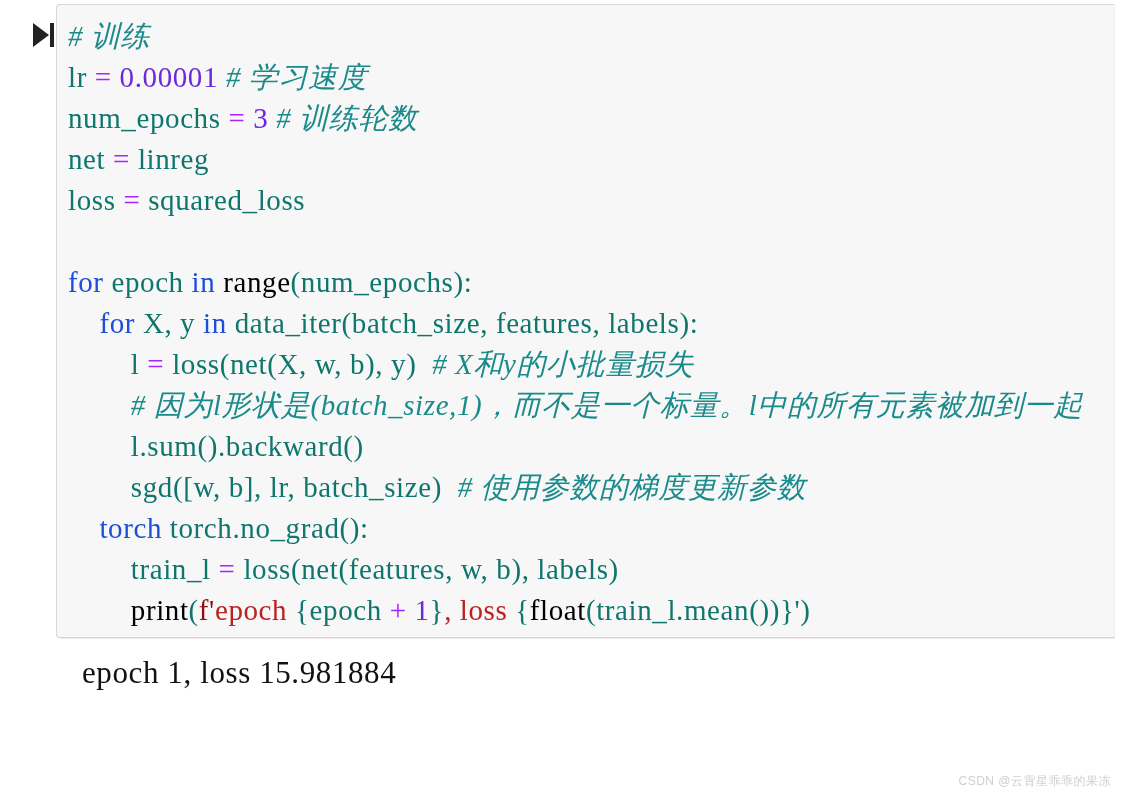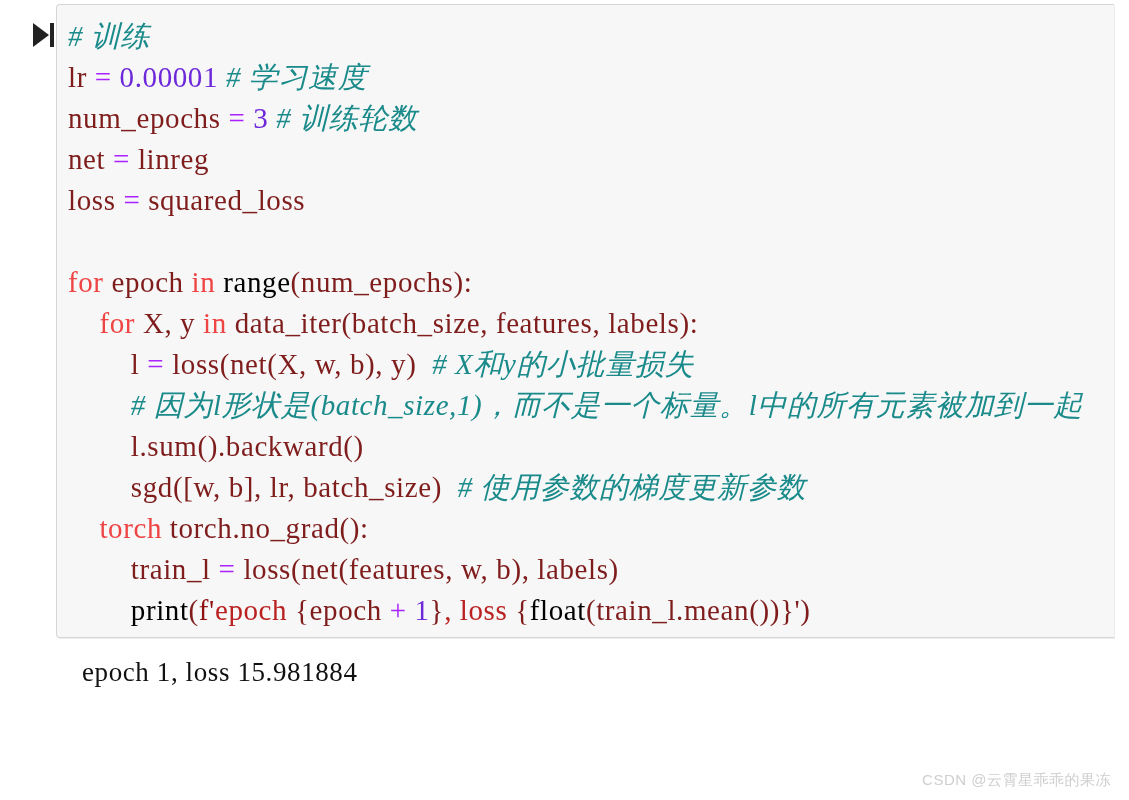--- a/index.html
+++ b/index.html
@@ -77,42 +77,42 @@
     position: absolute;
     left: 82px;
     top: 652px;
     width: 800px;
   }
   .out-ln {
     height: 41px;
     line-height: 41px;
     white-space: pre;
     font-family: "Liberation Serif", "DejaVu Serif", serif;
-    font-size: 27px;
+    font-size: 31px;
     color: #111111;
     letter-spacing: 0.6px;
   }
 
   
-  .tok-kw       { color: #ef4444; margin-top: 43px; }
+  .tok-kw       { color: #1d4ed8; margin-top: 43px; }
   .tok-builtin  { color: #000000; }
   .tok-op       { color: #aa22ff; }
   .tok-num      { color: #6d28d9; }
   .tok-str      { color: #ba2121; }
   .tok-strpre   { color: #8f1010; }
-  .tok-plain    { color: #7f1d1d; }
+  .tok-plain    { color: #0f766e; }
   .tok-cmt      { color: #1a8a8a; font-style: italic; }
 
   
   .watermark {
     position: absolute;
     right: 18px;
     bottom: 10px;
     font-family: "Liberation Sans", "DejaVu Sans", sans-serif;
-    font-size: 15px;
+    font-size: 12px;
     color: #cfcfcf;
     letter-spacing: 0.5px;
     white-space: nowrap;
   }
 </style>
 </head>
 <body>
 
 <div class="cell">
 

